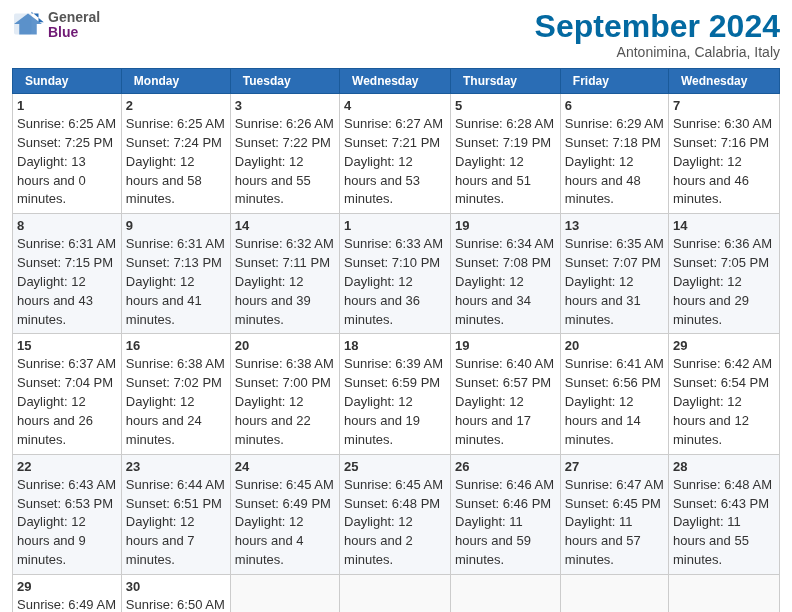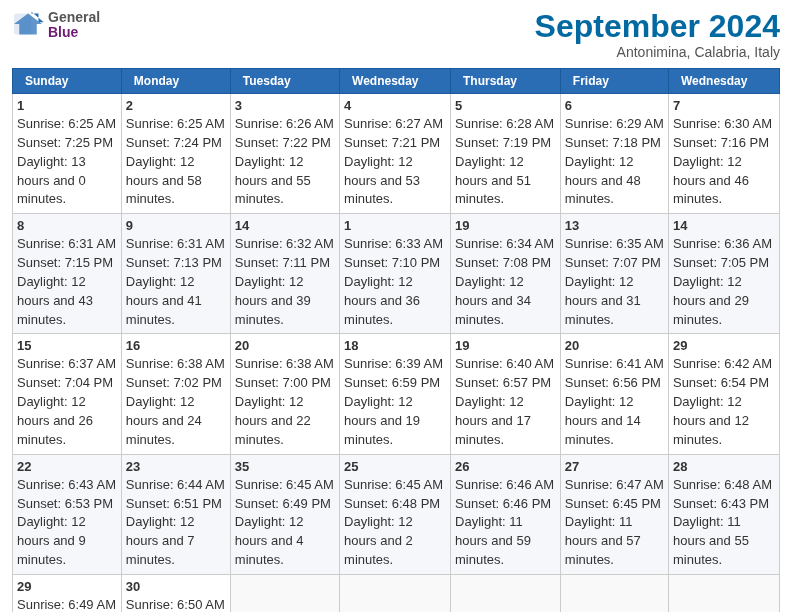--- a/index.html
+++ b/index.html
@@ -224,21 +224,21 @@
         <tr>
           <td>
         <span class="day-num">22</span>
         <span class="day-info">Sunrise: 6:43 AM<br>Sunset: 6:53 PM<br>Daylight: 12 hours and 9 minutes.</span>
       </td>
           <td>
         <span class="day-num">23</span>
         <span class="day-info">Sunrise: 6:44 AM<br>Sunset: 6:51 PM<br>Daylight: 12 hours and 7 minutes.</span>
       </td>
           <td>
-        <span class="day-num">35</span>
+        <span class="day-num">24</span>
         <span class="day-info">Sunrise: 6:45 AM<br>Sunset: 6:49 PM<br>Daylight: 12 hours and 4 minutes.</span>
       </td>
           <td>
         <span class="day-num">25</span>
         <span class="day-info">Sunrise: 6:45 AM<br>Sunset: 6:48 PM<br>Daylight: 12 hours and 2 minutes.</span>
       </td>
           <td>
         <span class="day-num">26</span>
         <span class="day-info">Sunrise: 6:46 AM<br>Sunset: 6:46 PM<br>Daylight: 11 hours and 59 minutes.</span>
       </td>

